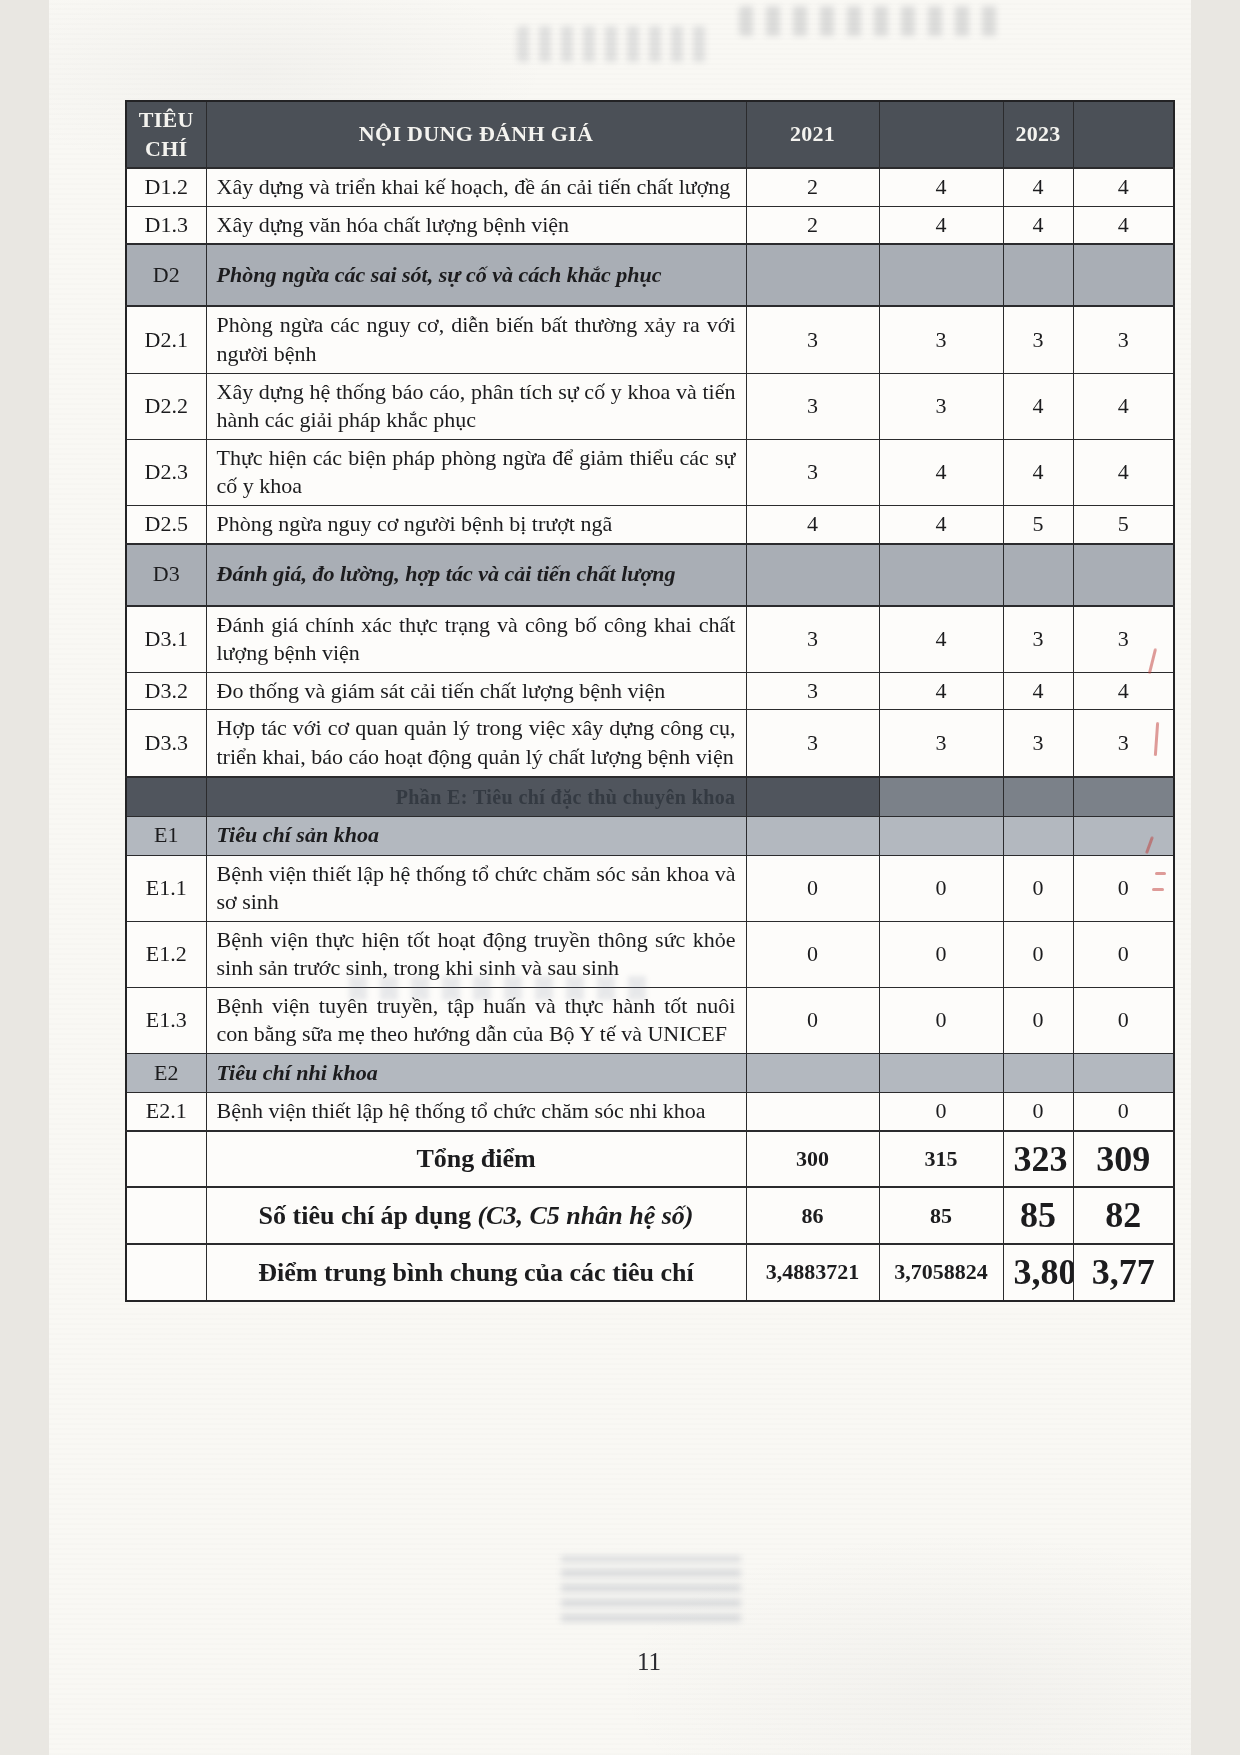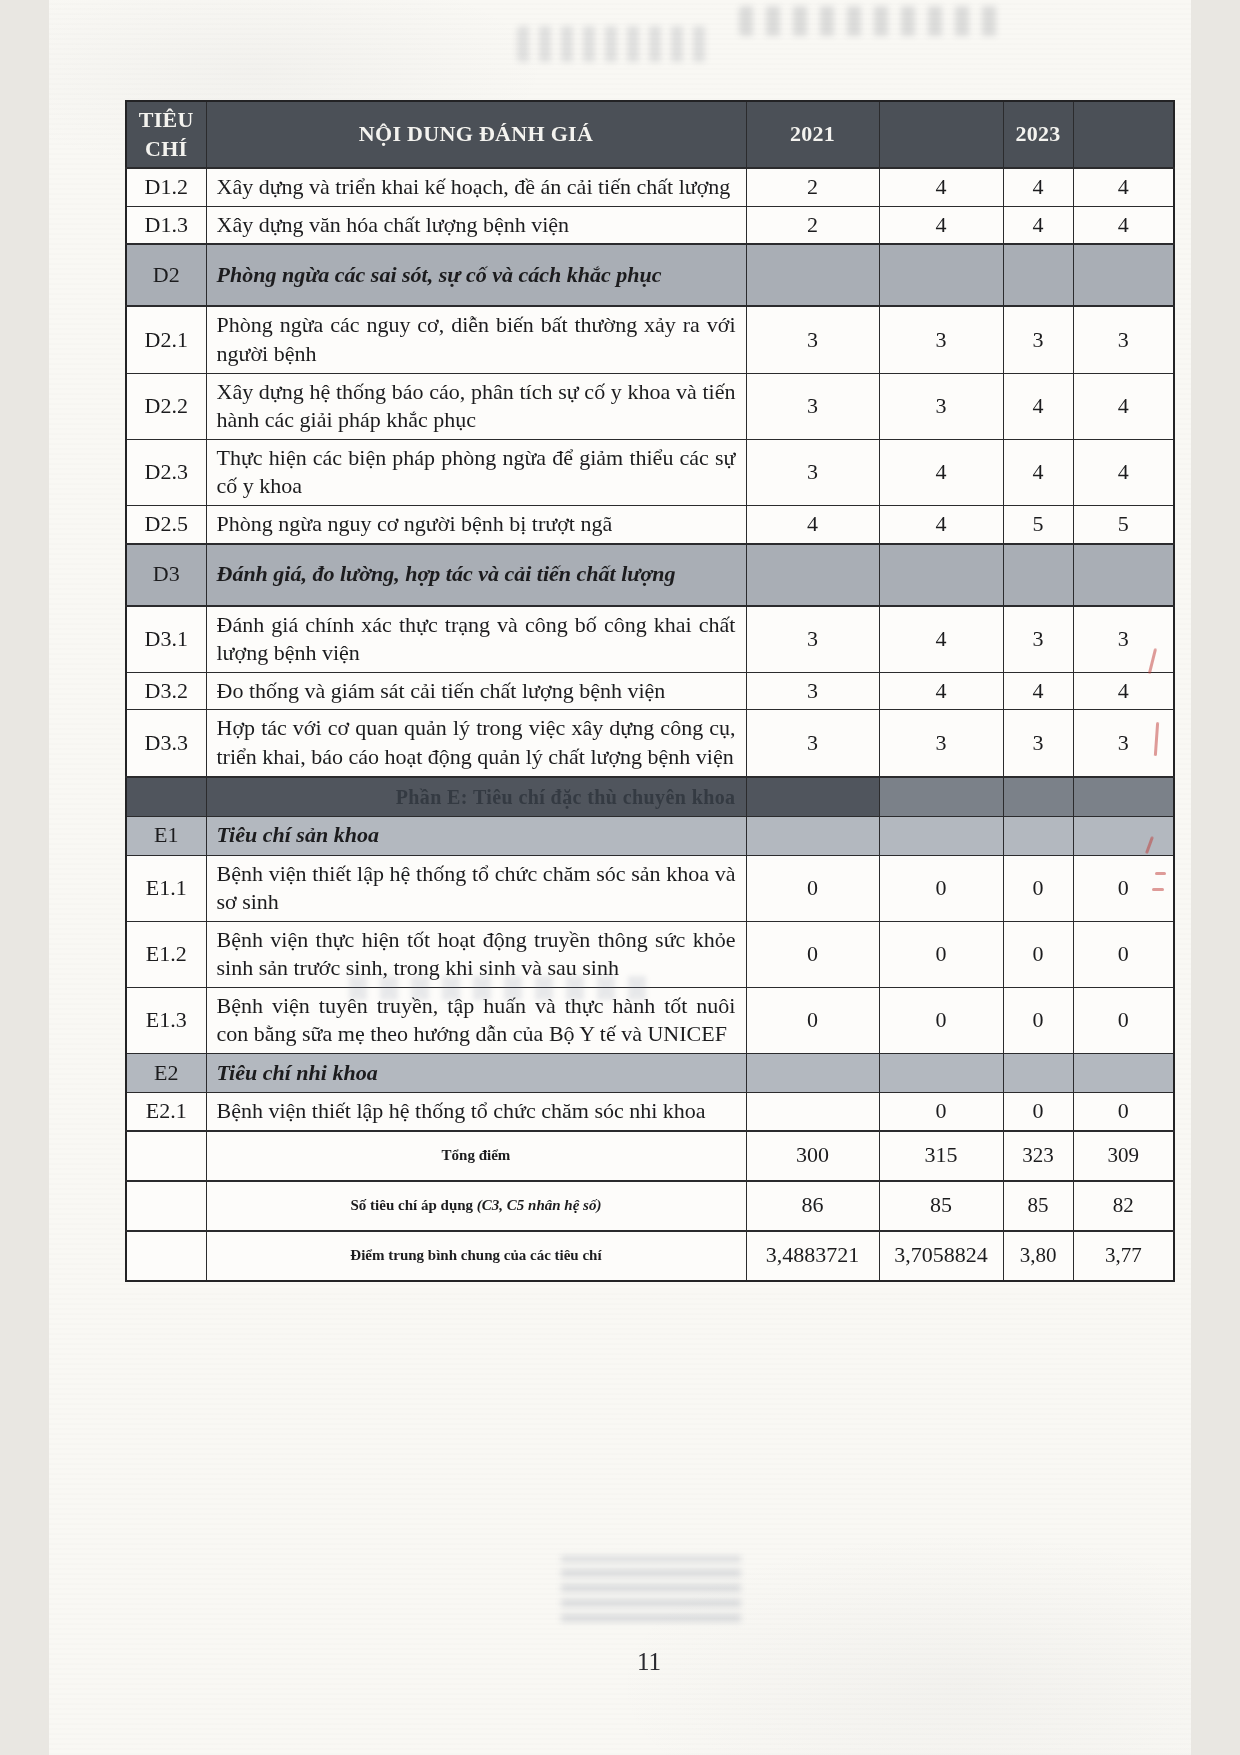--- a/index.html
+++ b/index.html
@@ -42,23 +42,23 @@
   .row-section .td-content{font-weight:bold;font-style:italic;text-align:left;}
   
   .row-subsection td{background:var(--subsection-bg,#b3b8bf);height:30px;}
   .row-subsection .td-content{font-weight:bold;font-style:italic;text-align:left;}
   
   .row-part td{background:var(--part-bg,#50555d);height:30px;font-size:20px;border-top-width:2.4px;}
   .row-part .td-content{font-weight:bold;color:#343a42;text-align:right;letter-spacing:.4px;}
   .row-part .td-val.xcell{background-color:var(--part-xcell-bg,#7b8189);}
   
   .row-total td{height:40px;border-top-width:2.2px;}
-  .row-total .td-content{font-weight:bold;text-align:center;font-size:15px;}
-  .row-total .td-val{font-weight:normal;margin-left:24px;}
-  .row-total .td-val.big{font-size:21px;}
+  .row-total .td-content{font-weight:bold;text-align:center;font-size:26px;}
+  .row-total .td-val{font-weight:bold;margin-left:24px;}
+  .row-total .td-val.big{font-size:36px;}
   .note{font-style:italic;font-weight:600;}
 
   
   .xcell{
     background-image:
       linear-gradient(to top right, transparent calc(50% - 1.3px), #1a1a1d calc(50% - .4px), #1a1a1d calc(50% + .4px), transparent calc(50% + 1.3px)),
       linear-gradient(to bottom right, transparent calc(50% - 1.3px), #1a1a1d calc(50% - .4px), #1a1a1d calc(50% + .4px), transparent calc(50% + 1.3px));
   }
 
   .page-number{

